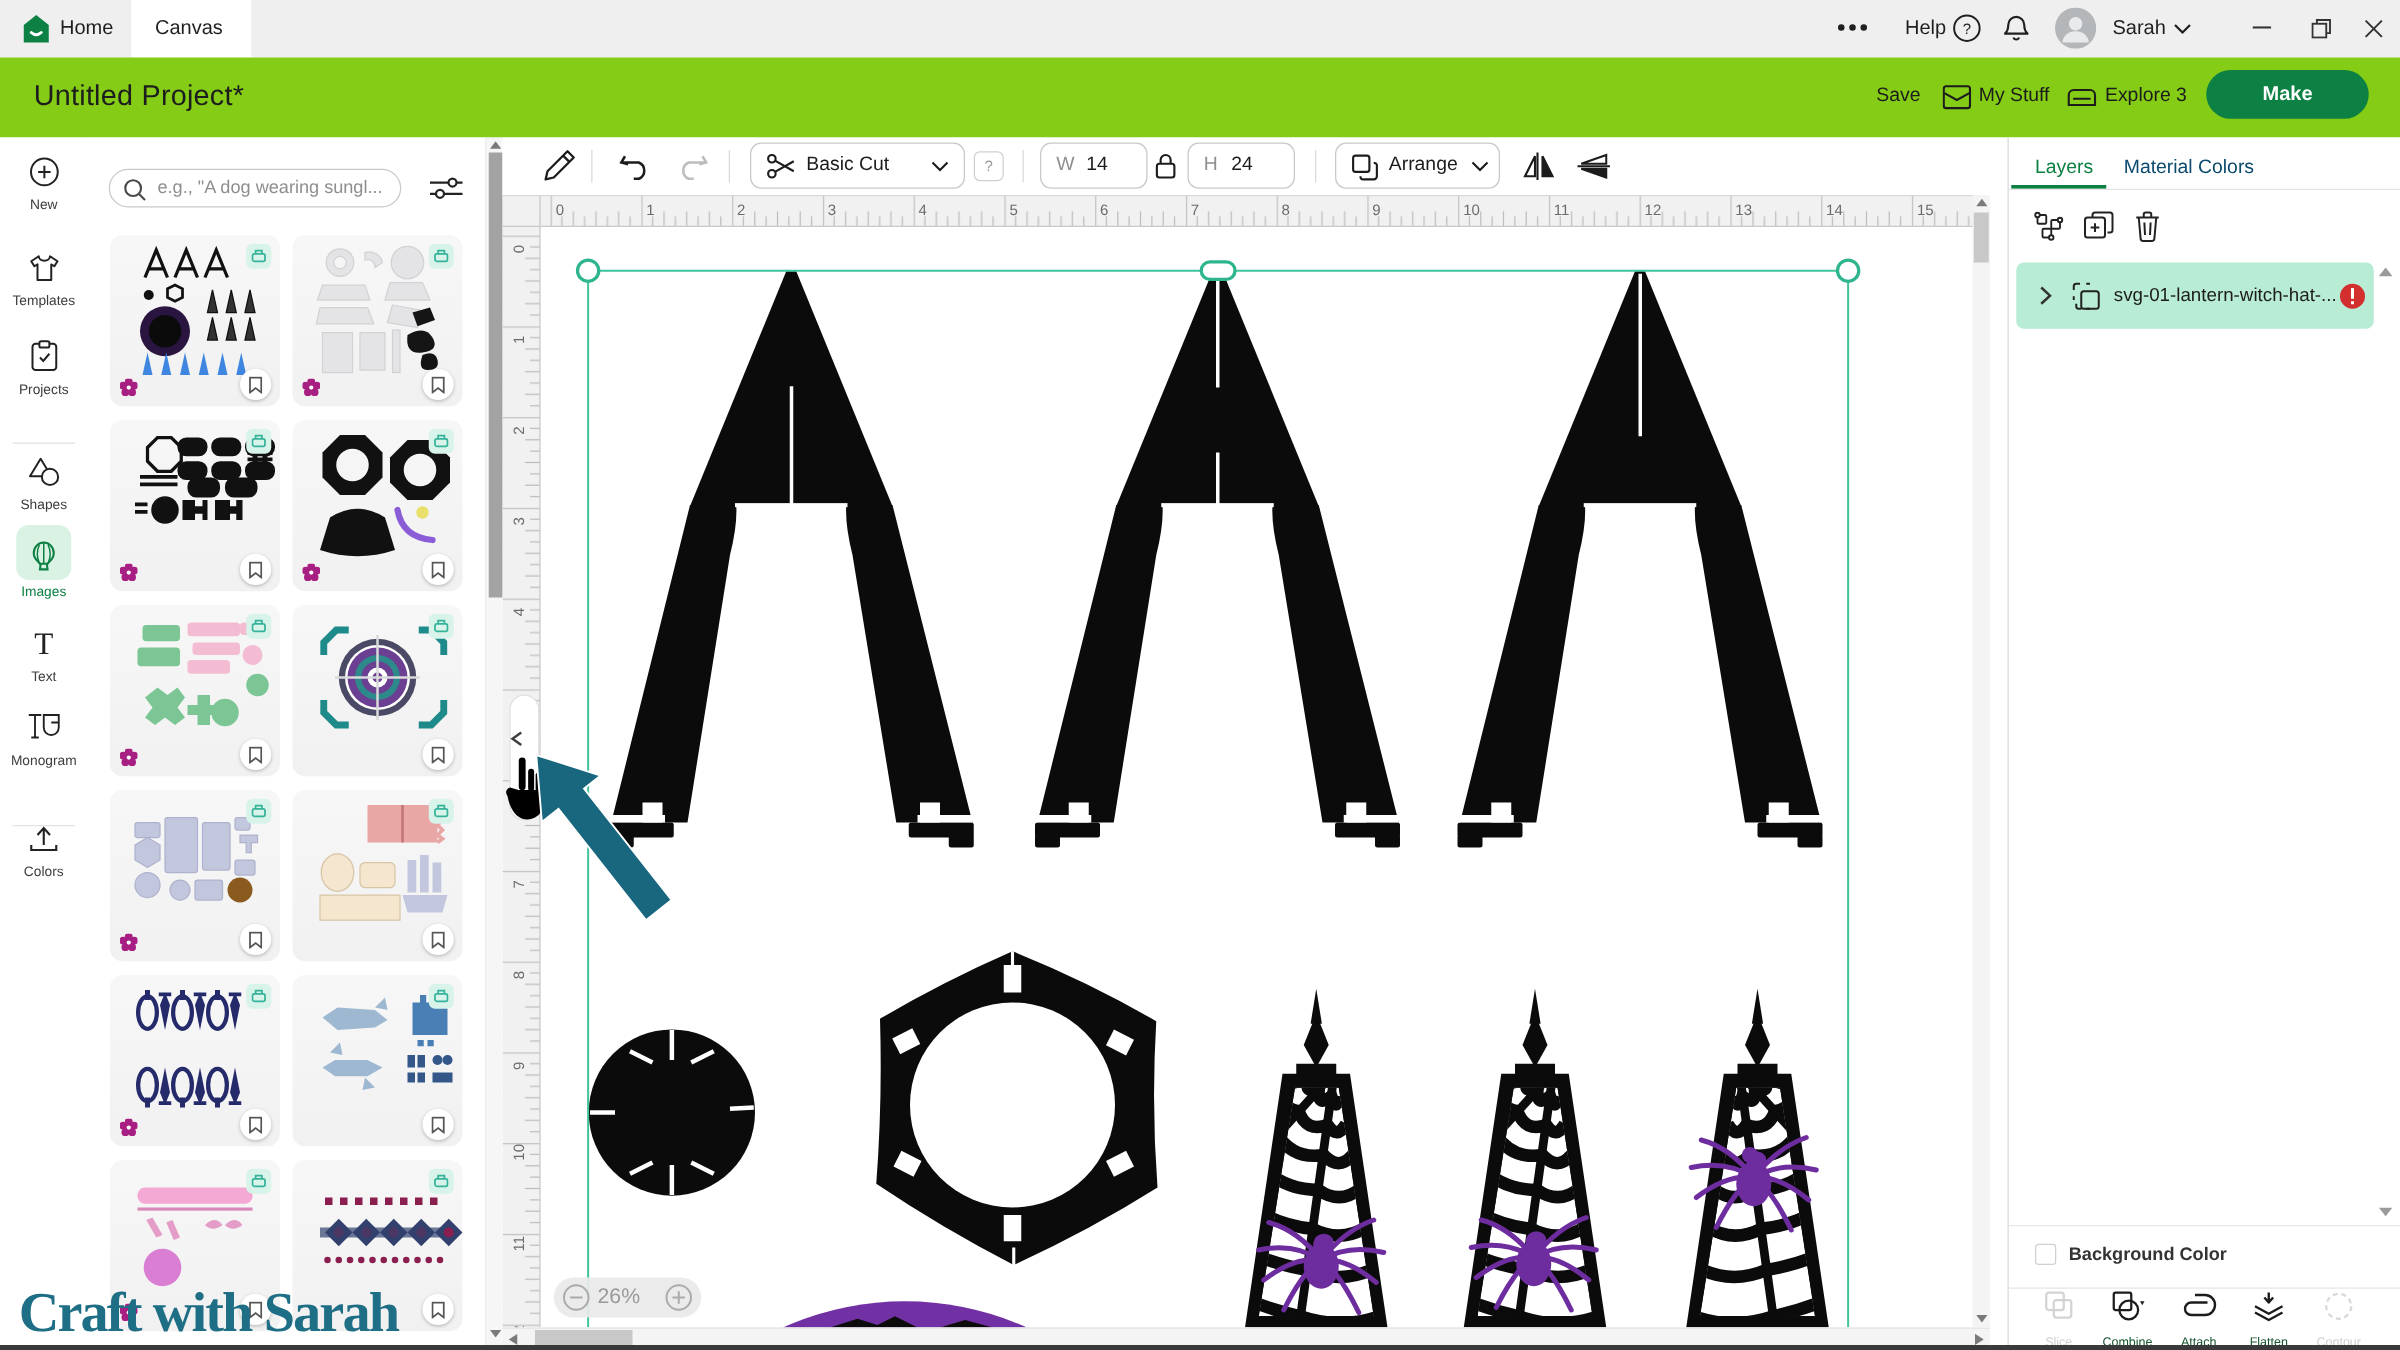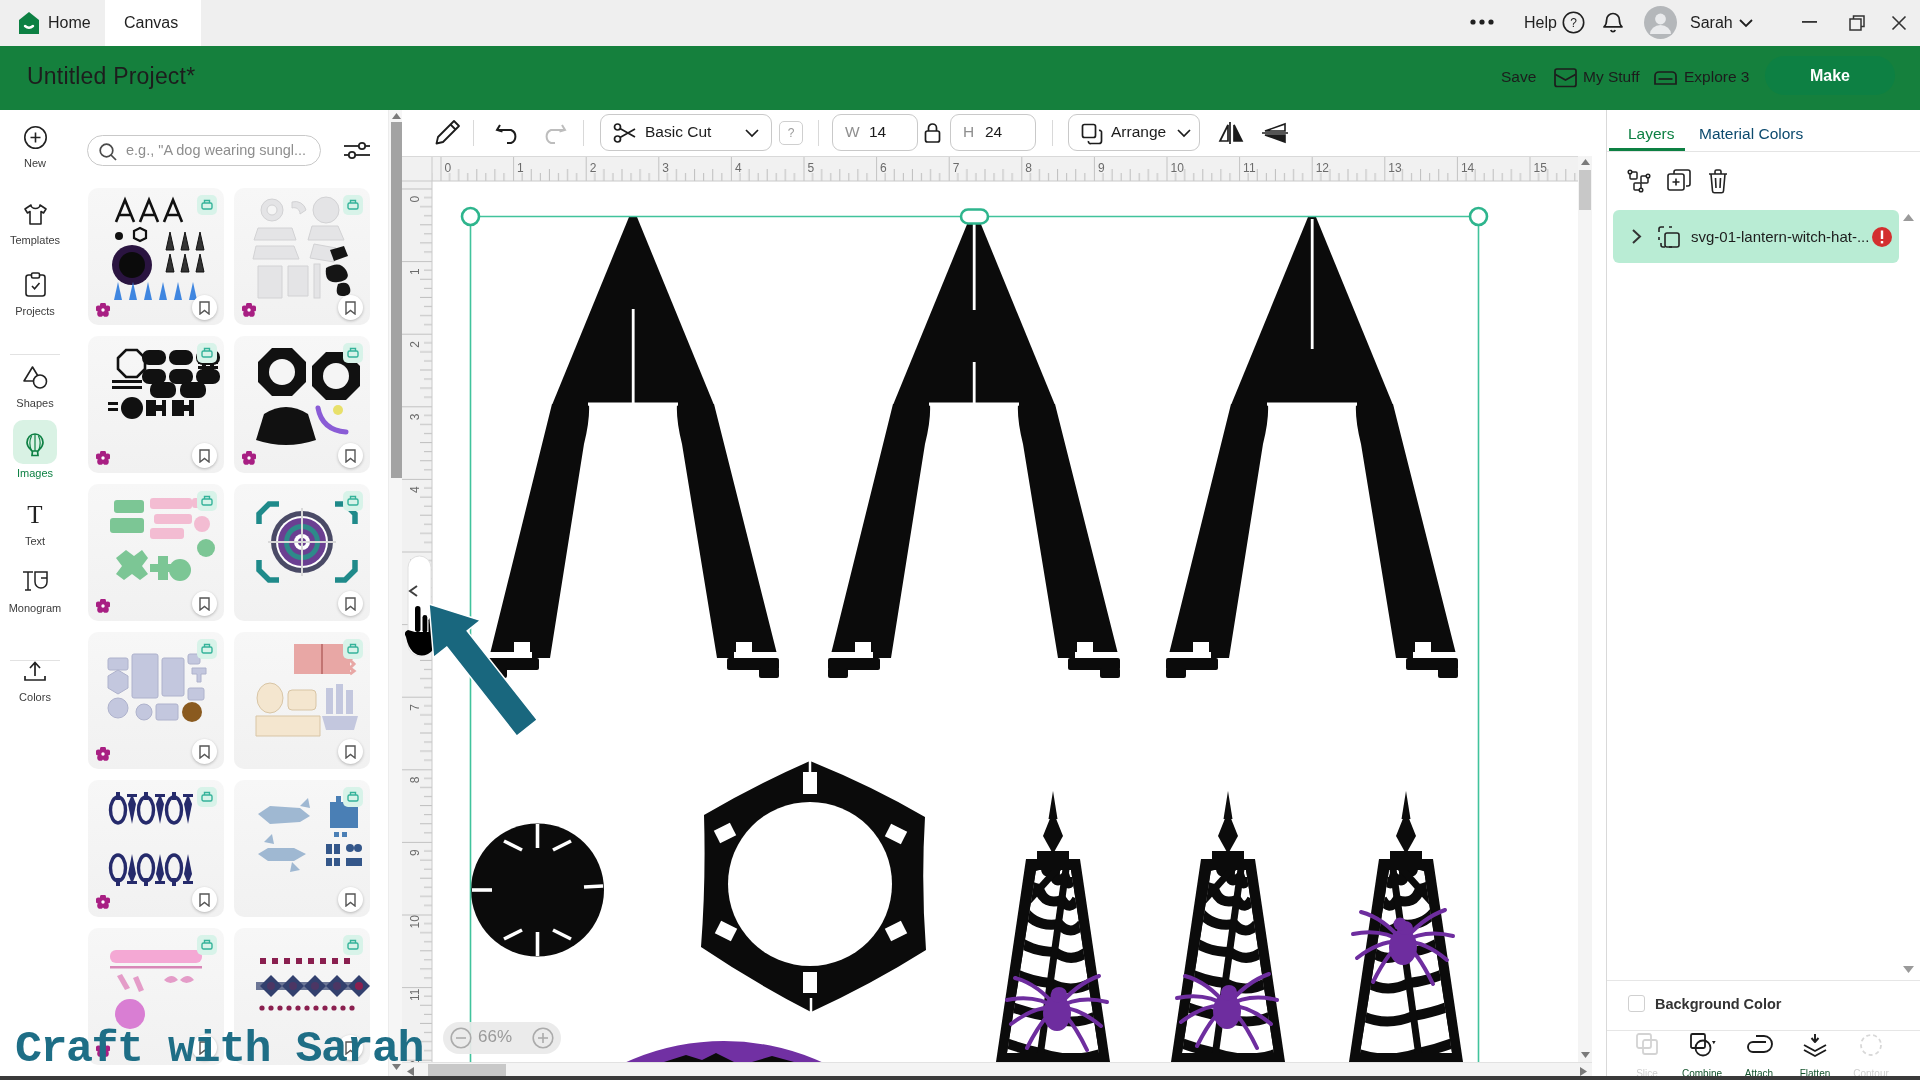--- a/index.html
+++ b/index.html
@@ -4,39 +4,39 @@
 <style>
 * { margin:0; padding:0; box-sizing:border-box; }
 html,body { width:1920px; height:1080px; overflow:hidden; font-family:"Liberation Sans",sans-serif; background:#fff; }
 #app { position:relative; width:1920px; height:1080px; }
 .abs { position:absolute; }
 
 #topbar { position:absolute; left:0; top:0; width:1920px; height:46px; background:#efefef; }
 #tab-canvas { position:absolute; left:105px; top:0; width:96px; height:46px; background:#fff; }
 #topbar .tabtxt { position:absolute; top:14px; font-size:16px; color:#1f1f1f; }
 
-#header { position:absolute; left:0; top:46px; width:1920px; height:64px; background:#15803d; }
+#header { position:absolute; left:0; top:46px; width:1920px; height:64px; background:#84cc16; }
 #header .title { position:absolute; left:27px; top:17px; font-size:23px; color:#1d1d1d; letter-spacing:.2px; }
 #makebtn { position:absolute; left:1765px; top:10px; width:130px; height:39px; background:#0d8043; border-radius:20px; color:#fff; font-size:16px; font-weight:bold; text-align:center; line-height:39px; }
 .hlbl { position:absolute; top:22px; font-size:15.5px; color:#1c1c1c; }
 
 #nav { position:absolute; left:0; top:110px; width:70px; height:970px; background:#fff; }
 .navitem { position:absolute; left:0; width:70px; text-align:center; }
 .navitem .lbl { font-size:11px; color:#3c3c3c; margin-top:3px; }
 .navdiv { position:absolute; left:10px; width:50px; border-top:1px solid #e2e2e2; }
 #imghl { position:absolute; left:13px; top:310px; width:44px; height:44px; background:#d9f2e4; border-radius:10px; }
 
 #panel { position:absolute; left:70px; top:110px; width:318px; height:970px; background:#fff; }
 #searchpill { position:absolute; left:17px; top:25px; width:234px; height:31px; border:1.5px solid #c9c9c9; border-radius:16px; }
 #searchpill .ph { position:absolute; left:38px; top:6px; font-size:14.5px; color:#8e8e8e; white-space:nowrap; }
 .card { position:absolute; width:136px; height:137px; background:linear-gradient(#f7f7f7,#f1f1f1); border-radius:10px; }
 .badge { position:absolute; right:7px; top:7px; width:20px; height:20px; background:#d8f3e9; border-radius:5px; }
 .mag { position:absolute; left:8px; bottom:8px; width:14px; height:14px; }
 .bkm { position:absolute; right:7px; bottom:5px; width:25px; height:25px; background:#fff; border-radius:50%; box-shadow:0 1px 3px rgba(0,0,0,.25); }
-#logo { position:absolute; left:-55px; top:914px; z-index:5; font-family:Liberation Mono, monospace; font-weight:bold; font-size:45px; color:#1e6e86; letter-spacing:-1.5px; white-space:nowrap; }
+#logo { position:absolute; left:-55px; top:914px; z-index:5; font-family:Liberation Serif, serif; font-weight:bold; font-size:45px; color:#1e6e86; letter-spacing:-1.5px; white-space:nowrap; }
 
 #panelsb { position:absolute; left:388px; top:110px; width:14px; height:970px; background:#f6f6f6; border-left:1px solid #ececec; }
 #panelsb .thumb { position:absolute; left:1.5px; top:12px; width:11px; height:356px; background:#a3a3a3; }
 
 #ctoolbar { position:absolute; left:402px; top:110px; width:1190px; height:46px; background:#fff; }
 .tbdiv { position:absolute; top:10px; height:26px; border-left:1px solid #d9d9d9; }
 .pill { position:absolute; top:4px; height:37px; border:1.3px solid #c9c9c9; border-radius:9px; background:#fff; }
 .ptxt { font-size:15.5px; color:#1c1c1c; }
 #hscroll { position:absolute; left:402px; top:1062px; width:1190px; height:16px; background:#f4f4f4; border-top:1px solid #e2e2e2; }
 #hscroll .thumb { position:absolute; left:26px; top:1px; width:78px; height:14px; background:#c8c8c8; }
@@ -1004,21 +1004,21 @@
       </svg>
   <svg class="abs" style="left:3px;top:896px" width="9" height="7">
         <path d="M0 0 L4.5 6 L9 0 Z" fill="#7a7a7a"></path>
       </svg>
 </div>
 <div id="zoompill">
   <svg class="abs" style="left:7px;top:5px" width="22" height="22" viewBox="0 0 22 22">
         <circle cx="11" cy="11" r="9.8" fill="none" stroke="#ababab" stroke-width="1.6"></circle>
         <line x1="6" y1="11" x2="16" y2="11" stroke="#ababab" stroke-width="1.6"></line>
       </svg>
-  <div class="z" style="left:35px">66%</div>
+  <div class="z" style="left:35px">26%</div>
   <svg class="abs" style="left:89px;top:5px" width="22" height="22" viewBox="0 0 22 22">
         <circle cx="11" cy="11" r="9.8" fill="none" stroke="#ababab" stroke-width="1.6"></circle>
         <line x1="6" y1="11" x2="16" y2="11" stroke="#ababab" stroke-width="1.6"></line>
         <line x1="11" y1="6" x2="11" y2="16" stroke="#ababab" stroke-width="1.6"></line>
       </svg>
 </div>
 <div id="gapstrip"></div>
 
 <div id="rpanel">
   <div class="tab" style="left:21px;color:#0d8043">Layers</div>

